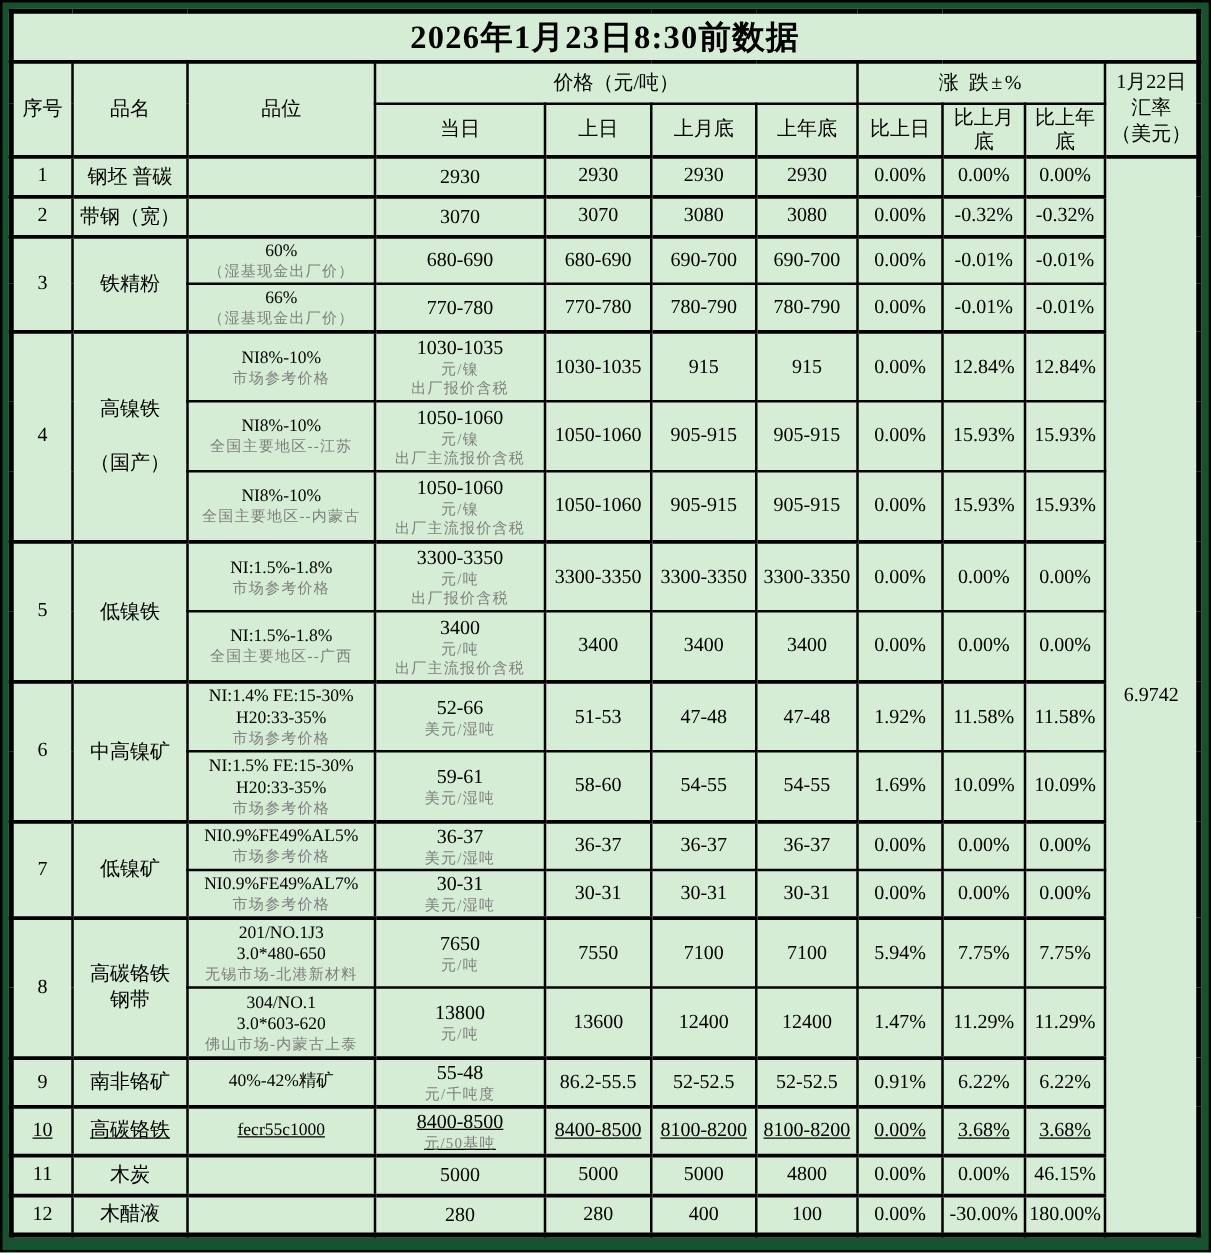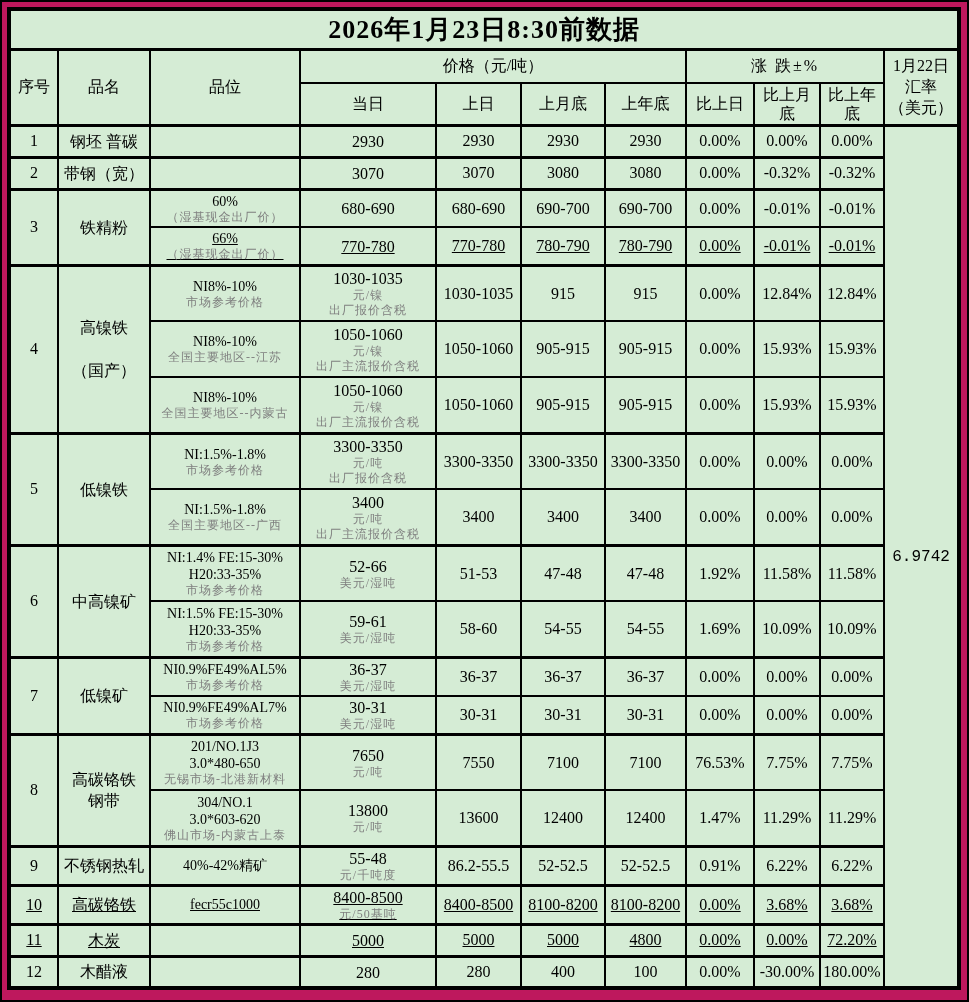--- a/index.html
+++ b/index.html
@@ -7,21 +7,21 @@
     width:969px;height:1002px;
     background:#d5ecd5;
     font-family:"Liberation Serif","DejaVu Serif",serif;
     box-sizing:border-box;
   }
   .frame{
     width:969px;height:1002px;
     border:2px solid #000;
     box-sizing:border-box;
     padding:5px 5px 0 5px;
-    background:#be185d;
+    background:#14532d;
     overflow:hidden;
   }
   table.price{
     border-collapse:collapse;
     table-layout:fixed;
     width:950px;
     background:#d5ecd5;
   }
   table.price th, table.price td{
     border:2px solid #000;
@@ -43,21 +43,21 @@
     letter-spacing:1px;
   }
   thead th{font-size:16px;}
   .pre{white-space:pre-line;line-height:1.2;}
   .name{white-space:pre-line;line-height:1.35;font-size:17px;}
   .main{font-size:16px;line-height:19px;color:#000;}
   .gmain{font-size:14px;line-height:17px;color:#000;text-align:center;}
   .note{font-size:12px;line-height:15px;color:#7f7f7f;letter-spacing:1px;}
   td.pct{font-size:15px;}
   td.red{color:#fb2b20;}
-  td.rate-cell{font-size:16px;font-family:Liberation Mono, monospace;}
+  td.rate-cell{font-size:16px;}
   th.rate-h{font-size:15px;line-height:1.3;}
   th.grp{letter-spacing:2px;}
 </style>
 </head>
 <body>
 
 <div class="frame">
   <table class="price">
     <colgroup>
       <col style="width:49px">
@@ -138,21 +138,21 @@
           <td>
             <div class="main">680-690</div>
           </td>
           <td>680-690</td>
           <td>690-700</td>
           <td>690-700</td>
           <td class="pct">0.00%</td>
           <td class="pct red">-0.01%</td>
           <td class="pct red">-0.01%</td>
         </tr>
-        <tr style="height: 38px; text-decoration: underline;">
+        <tr style="height: 38px;">
           <td>
             <div class="gmain pre">66%</div>
             <div class="note">（湿基现金出厂价）</div>
           </td>
           <td>
             <div class="main">770-780</div>
           </td>
           <td>770-780</td>
           <td>780-790</td>
           <td>780-790</td>
@@ -330,21 +330,21 @@
 3.0*480-650</div>
             <div class="note">无锡市场-北港新材料</div>
           </td>
           <td>
             <div class="main">7650</div>
             <div class="note">元/吨</div>
           </td>
           <td>7550</td>
           <td>7100</td>
           <td>7100</td>
-          <td class="pct red">76.53%</td>
+          <td class="pct red">5.94%</td>
           <td class="pct red">7.75%</td>
           <td class="pct red">7.75%</td>
         </tr>
         <tr style="height: 56px;">
           <td>
             <div class="gmain pre">304/NO.1
 3.0*603-620</div>
             <div class="note">佛山市场-内蒙古上泰</div>
           </td>
           <td>
@@ -353,21 +353,21 @@
           </td>
           <td>13600</td>
           <td>12400</td>
           <td>12400</td>
           <td class="pct red">1.47%</td>
           <td class="pct red">11.29%</td>
           <td class="pct red">11.29%</td>
         </tr>
         <tr class="gtop" style="height: 38px;">
           <td rowspan="1">9</td>
-          <td class="name" rowspan="1">不锈钢热轧</td>
+          <td class="name" rowspan="1">南非铬矿</td>
           <td>
             <div class="gmain pre">40%-42%精矿</div>
           </td>
           <td>
             <div class="main">55-48</div>
             <div class="note">元/千吨度</div>
           </td>
           <td>86.2-55.5</td>
           <td>52-52.5</td>
           <td>52-52.5</td>
@@ -385,33 +385,33 @@
             <div class="main">8400-8500</div>
             <div class="note">元/50基吨</div>
           </td>
           <td>8400-8500</td>
           <td>8100-8200</td>
           <td>8100-8200</td>
           <td class="pct">0.00%</td>
           <td class="pct red">3.68%</td>
           <td class="pct red">3.68%</td>
         </tr>
-        <tr class="gtop" style="height: 32px; text-decoration: underline;">
+        <tr class="gtop" style="height: 32px;">
           <td rowspan="1">11</td>
           <td class="name" rowspan="1">木炭</td>
           <td></td>
           <td>
             <div class="main">5000</div>
           </td>
           <td>5000</td>
           <td>5000</td>
           <td>4800</td>
           <td class="pct">0.00%</td>
           <td class="pct">0.00%</td>
-          <td class="pct red">72.20%</td>
+          <td class="pct red">46.15%</td>
         </tr>
         <tr class="gtop" style="height: 32px;">
           <td rowspan="1">12</td>
           <td class="name" rowspan="1">木醋液</td>
           <td></td>
           <td>
             <div class="main">280</div>
           </td>
           <td>280</td>
           <td>400</td>

